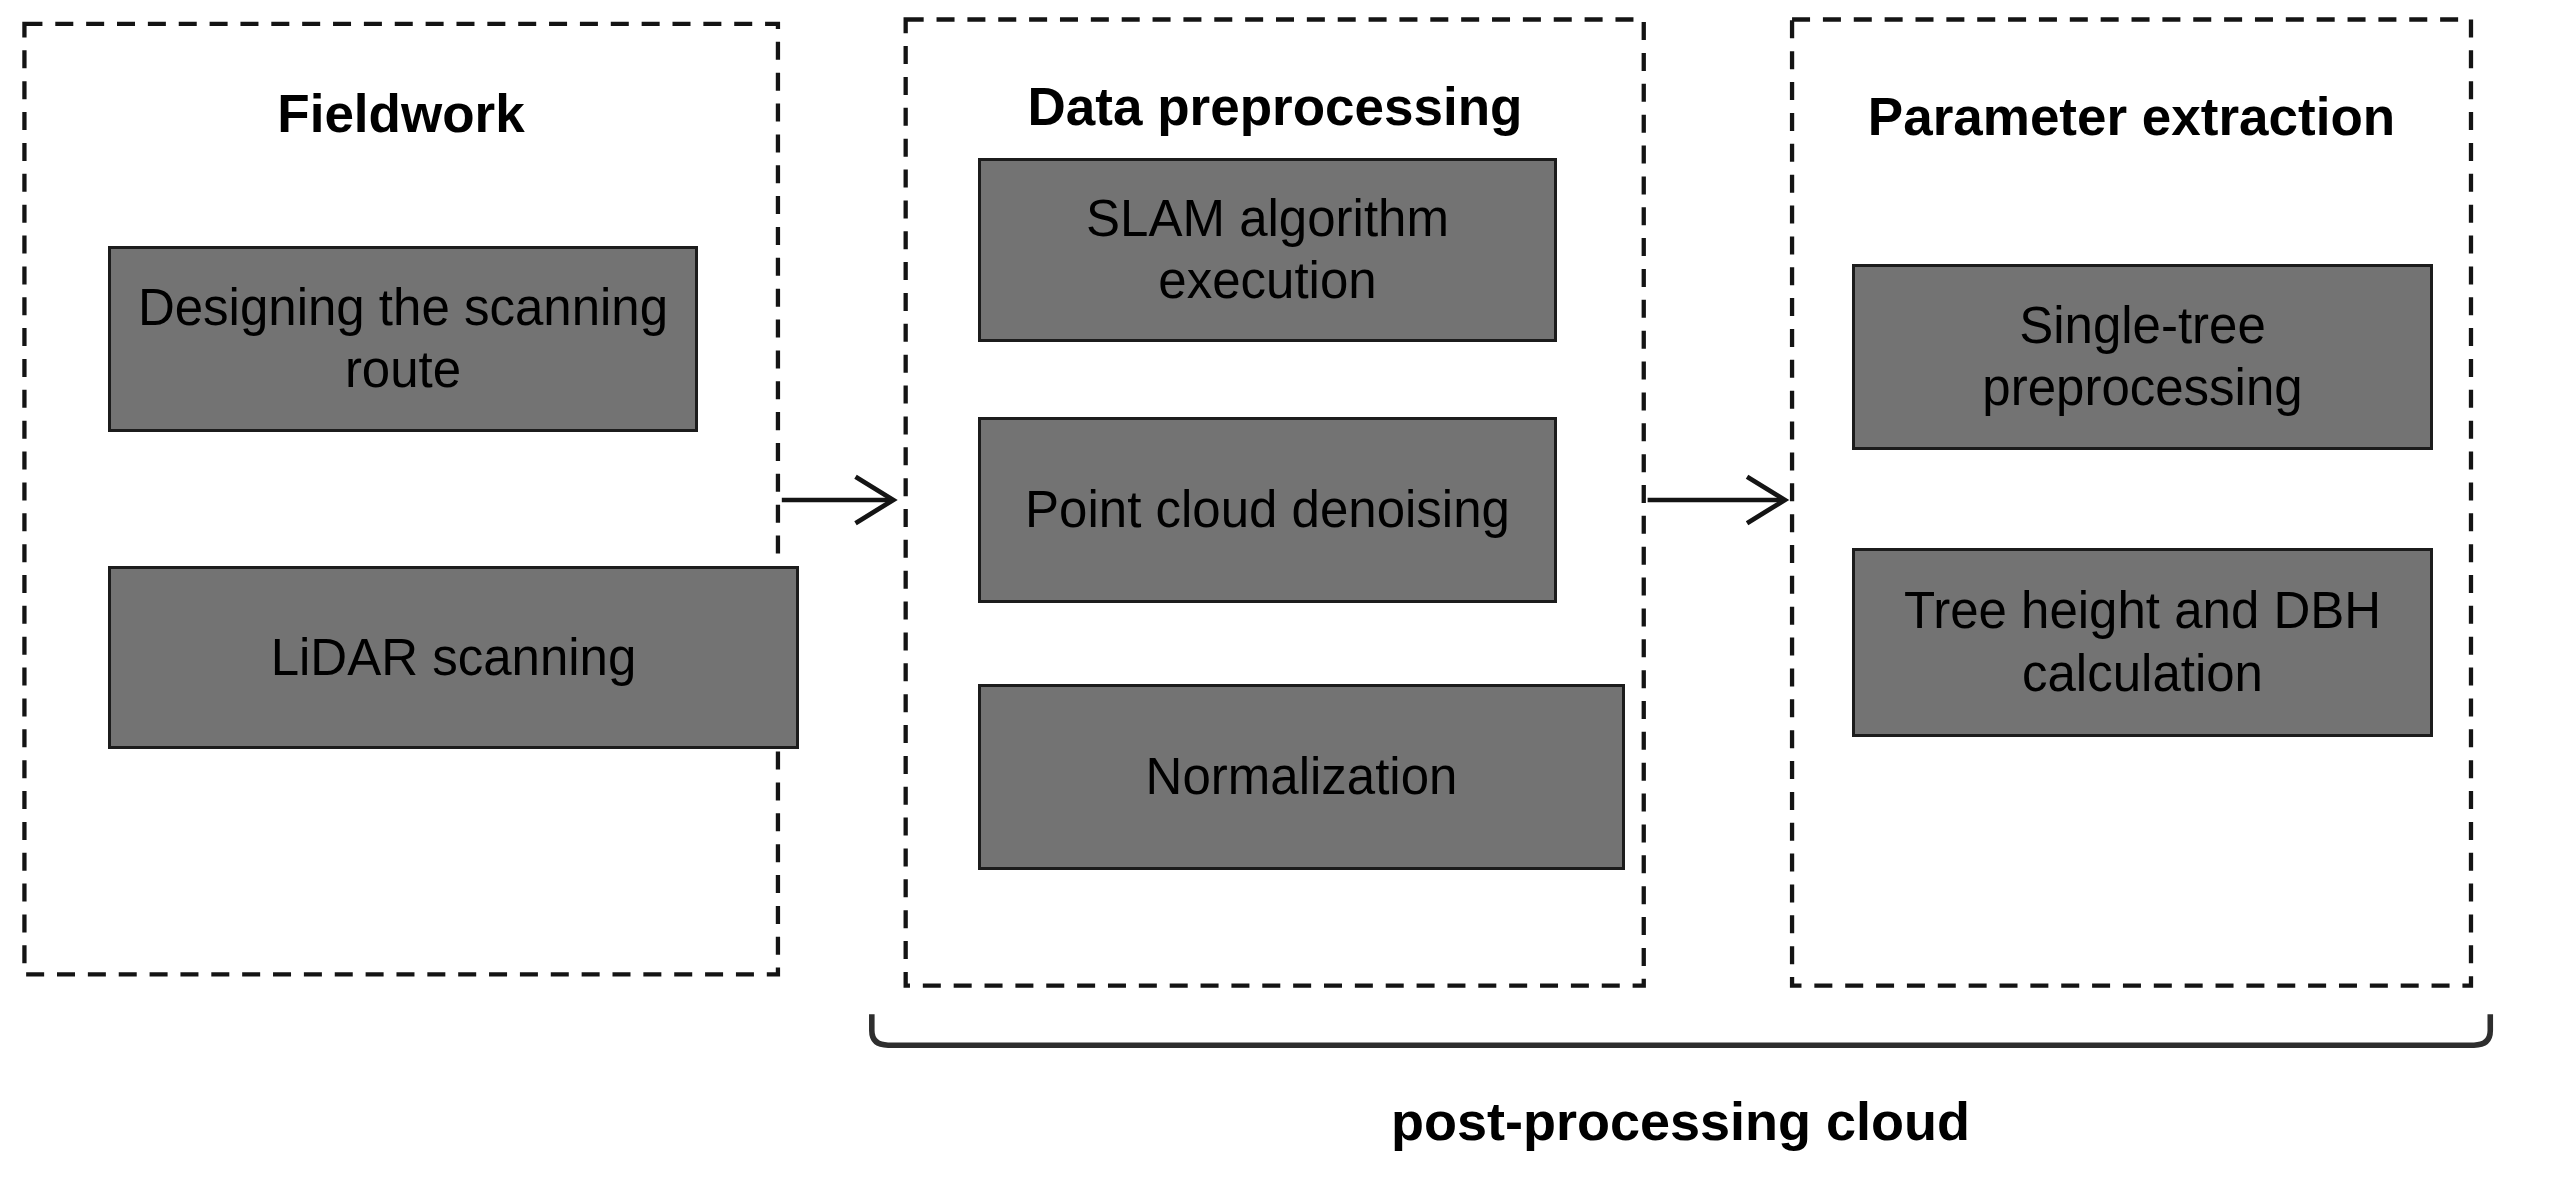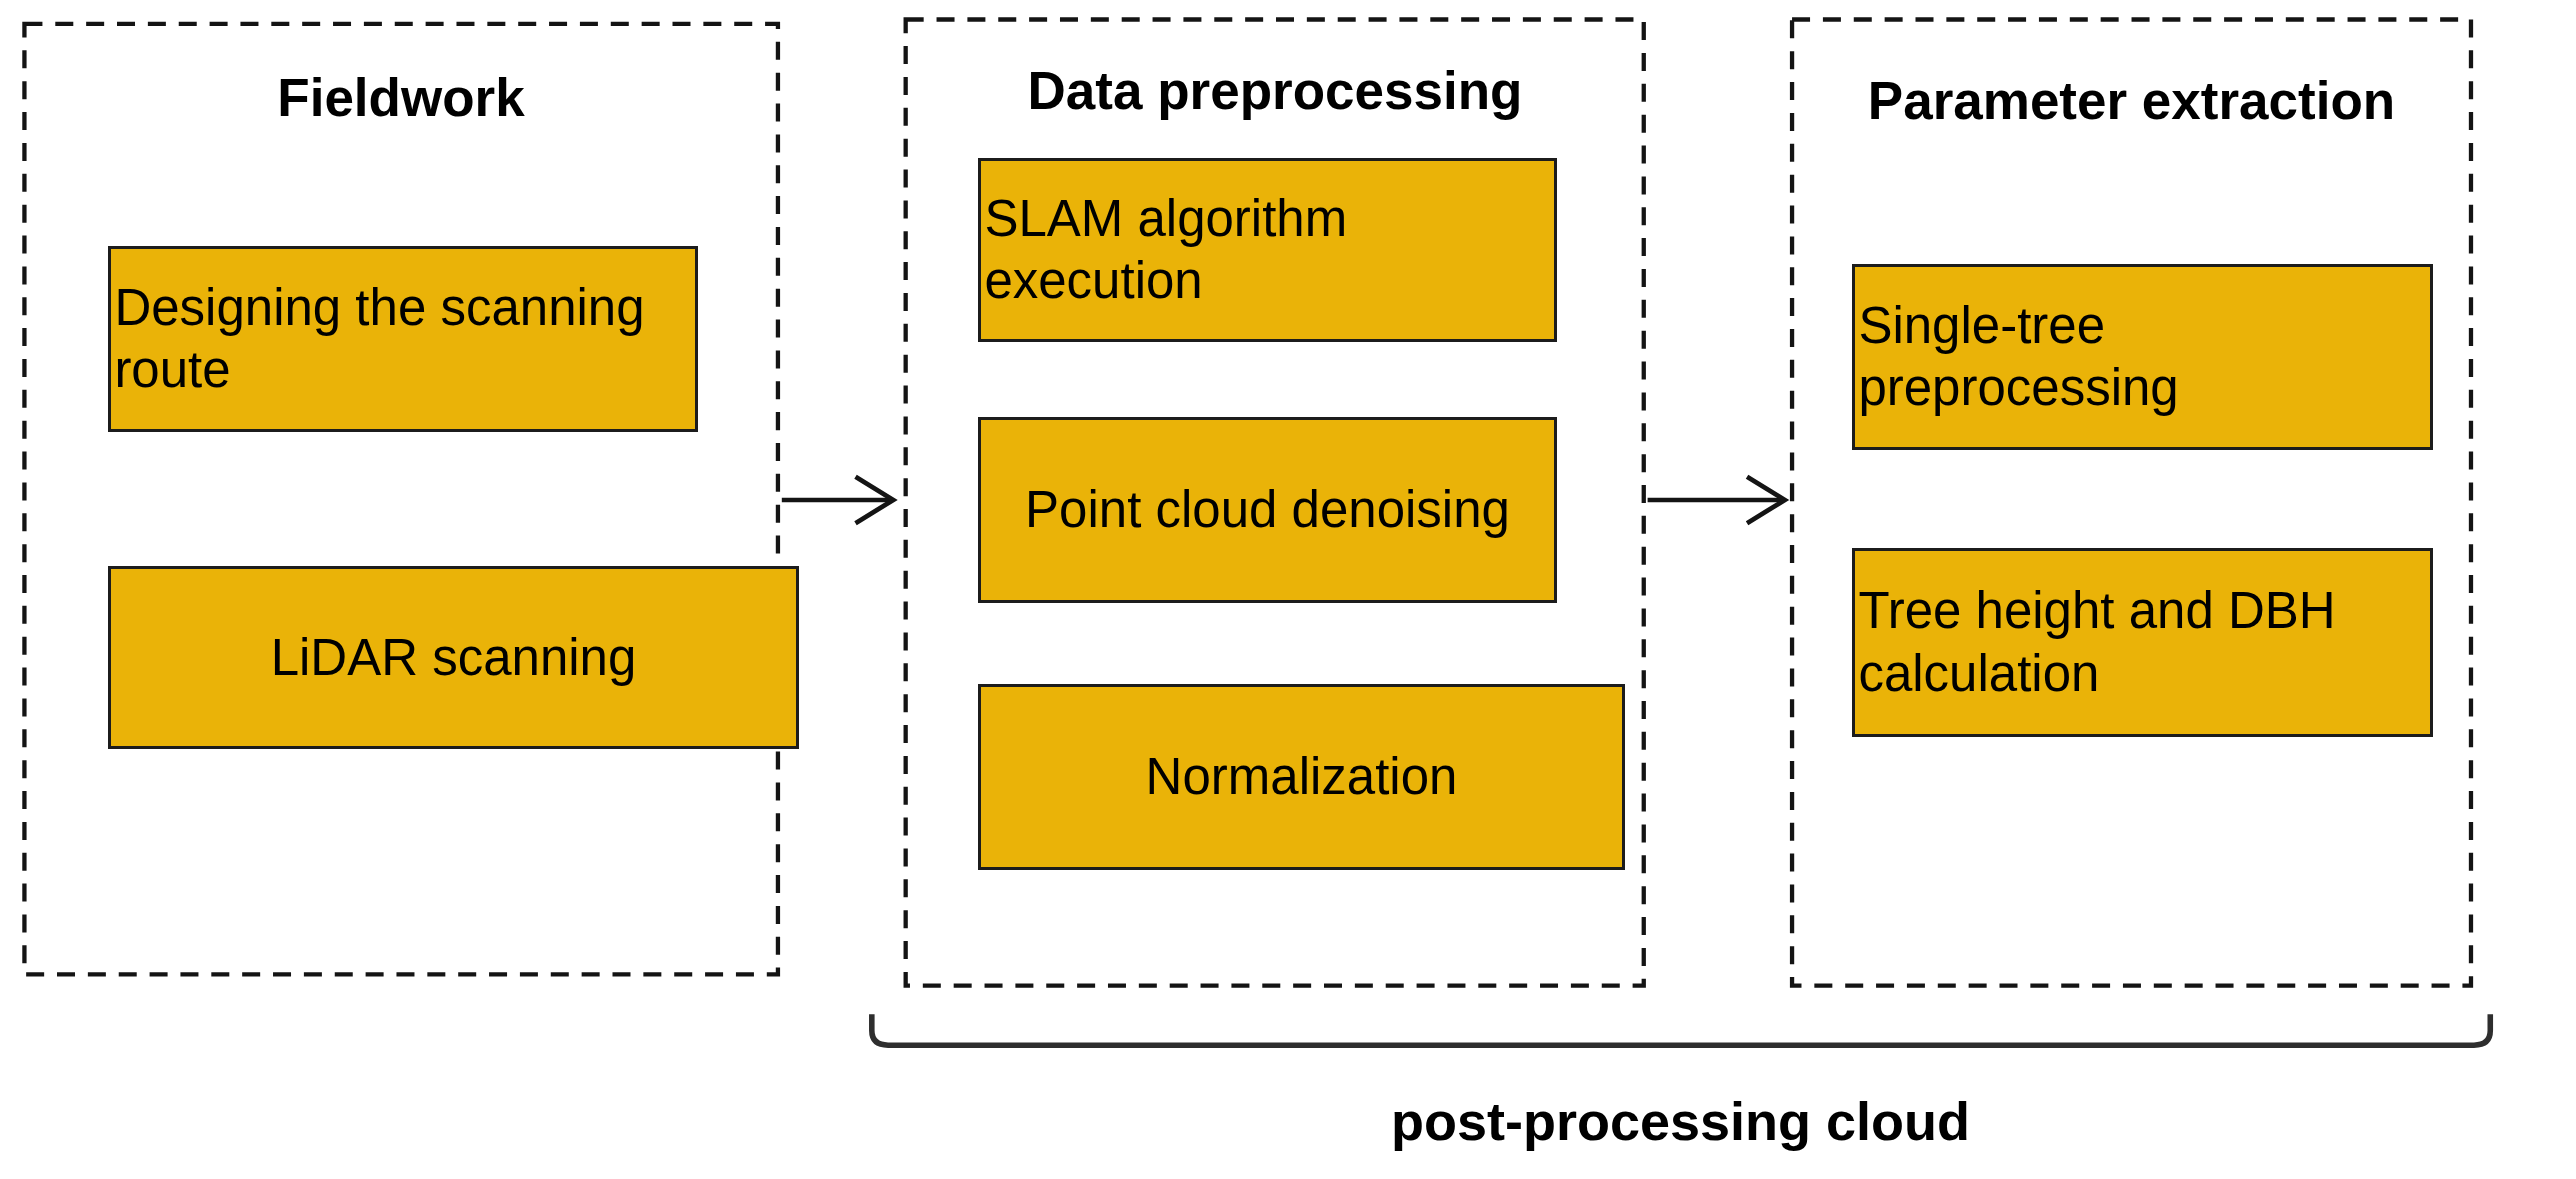--- a/index.html
+++ b/index.html
@@ -25,36 +25,36 @@
   .panel {
     position: absolute;
     background: transparent;
   }
   #panel-fieldwork            { left: 22px;   top: 21.4px; width: 758px; height: 955px; }
   #panel-data-preprocessing   { left: 904px; top: 17px; width: 742px; height: 970px; }
   #panel-parameter-extraction { left: 1790px; top: 17px; width: 683px; height: 970px; }
   .ptitle {
     position: absolute;
     left: 0; right: 0;
-    margin: 0;
+    margin: 16px;
     text-align: center;
     font-size: 53px;
     font-weight: 700;
     color: #000000;
     line-height: 1.1;
   }
   .box {
     position: absolute;
     box-sizing: border-box;
-    background: #eab308;
+    background: #737373;
     border: 3.4px solid #1c1c1c;
     display: flex;
     align-items: center;
     justify-content: center;
-    text-align: left;
+    text-align: center;
     font-size: 51px;
     line-height: 1.22;
     color: #000000;
     padding: 0 3.4px;
   }
   .bracket-label {
     position: absolute;
     left: 862px;
     top: 1092px;
     width: 1637px;

